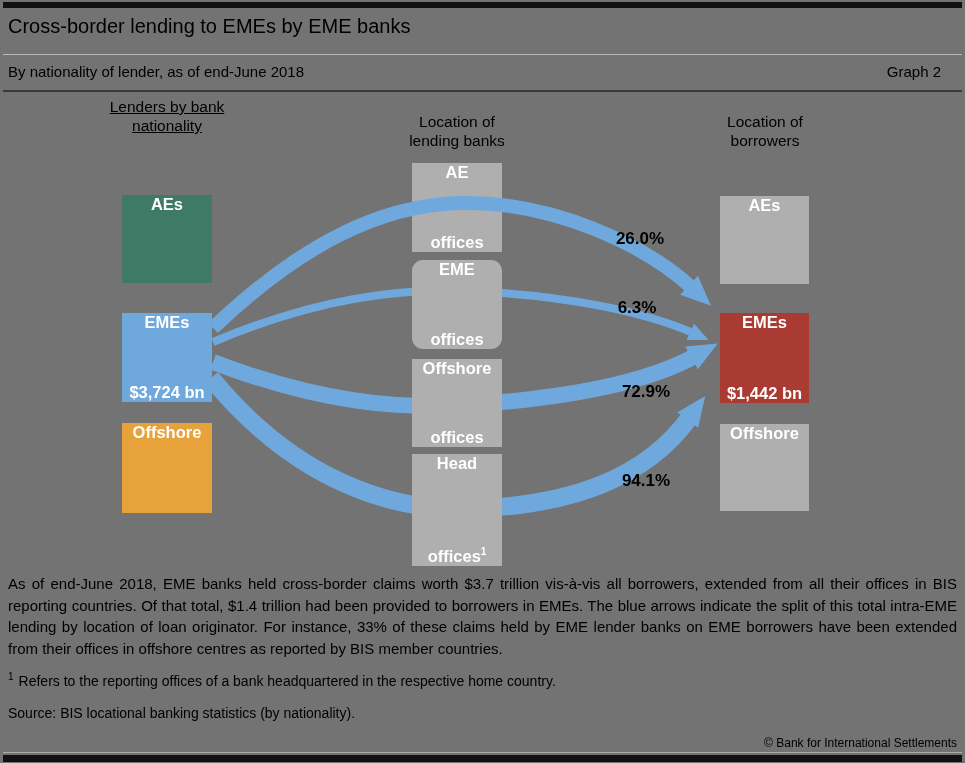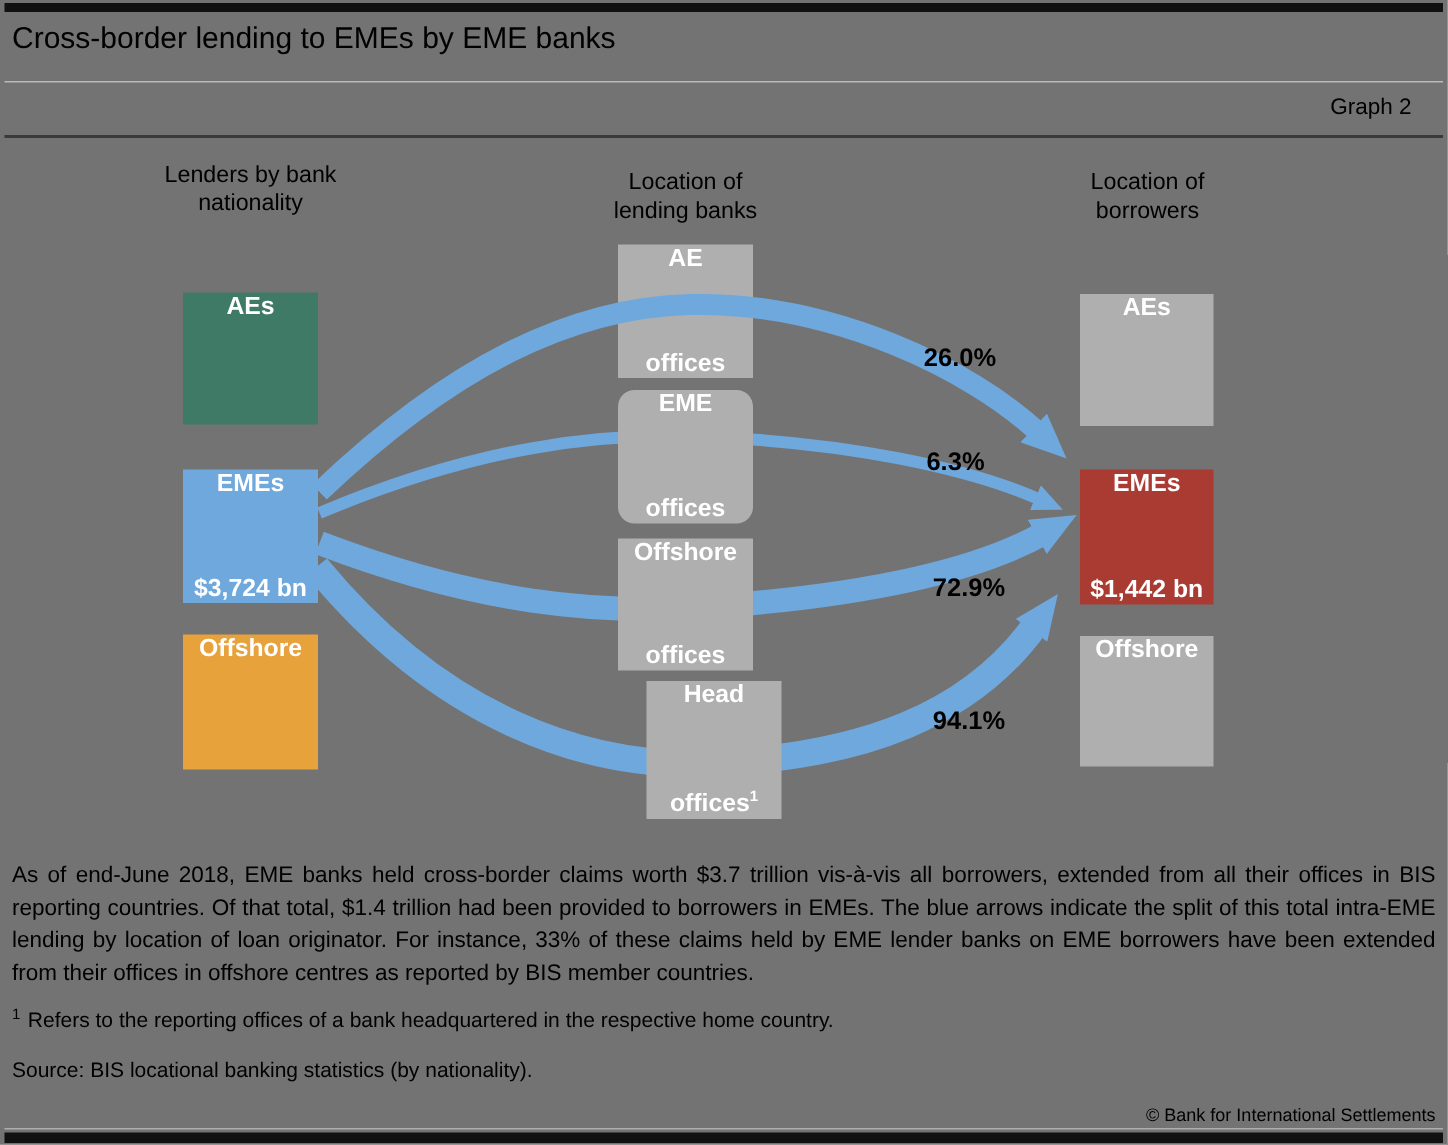--- a/index.html
+++ b/index.html
@@ -13,21 +13,21 @@
   .rule-light { position:absolute; left:3px; right:3px; top:54px; height:1px; background:#b9b9b9; }
   .subtitle-row { position:absolute; left:8px; right:8px; top:63px; font-size:15px; }
   .subtitle-row .graph-label { position:absolute; right:16px; top:0; }
   .rule-dark { position:absolute; left:3px; right:3px; top:90px; height:2px; background:#3a3a3a; }
 
   .diagram { position:absolute; left:0; top:95px; width:965px; height:465px; }
   .col-header {
     position:absolute; width:160px; text-align:center;
     font-size:15.5px; line-height:19px; color:#000;
   }
-  .ch-lenders   { left:87px;  top:12px; }
+  .ch-lenders   { left:87px;  top:2px;text-decoration:underline; }
   .ch-locations { left:377px; top:17px; }
   .ch-borrowers { left:685px; top:17px; }
 
   svg.arrows { position:absolute; left:0; top:0; pointer-events:none; }
   #arrows-behind { z-index:0; }
   #arrows-front  { z-index:2; }
 
   .box {
     position:absolute; width:90px; display:flex; flex-direction:column;
     align-items:center; justify-content:space-between; text-align:center;
@@ -42,21 +42,21 @@
   .b-orange { background:#e8a23b; }
   .b-red    { background:#a93b32; }
   .b-gray   { background:#afafaf; }
 
   .box-aes-l   { left:122px; top:100px; height:88px; }
   .box-emes-l  { left:122px; top:218px; height:89px; }
   .box-off-l   { left:122px; top:328px; height:90px; }
   .box-aeoff   { left:412px; top:68px;  height:89px; }
   .box-emeoff  { left:412px; top:165px; height:89px;border-radius:11px; }
   .box-offoff  { left:412px; top:264px; height:88px; }
-  .box-headoff { left:431px; top:359px; height:92px; }
+  .box-headoff { left:412px; top:359px; height:112px; }
   .box-aes-r   { left:720px; top:101px; height:88px; width:89px; }
   .box-emes-r  { left:720px; top:218px; height:90px; width:89px; }
   .box-off-r   { left:720px; top:329px; height:87px; width:89px; }
 
   .pct {
     position:absolute; z-index:4; width:92px; text-align:center;
     font-size:17px; font-weight:700; color:#000;
   }
   .pct-1 { left:594px; top:134px; }
   .pct-2 { left:591px; top:203px; }
@@ -78,20 +78,21 @@
 <body>
 
 <div class="page">
 
   <div class="top-bar"></div>
 
   <h1 class="title">Cross-border lending to EMEs by EME banks</h1>
   <div class="rule-light"></div>
 
   <div class="subtitle-row">
+    <span>By nationality of lender, as of end-June 2018</span>
     <span class="graph-label">Graph 2</span>
   </div>
   <div class="rule-dark"></div>
 
   <div class="diagram">
 
     <div class="col-header ch-lenders">
       <div>Lenders by bank</div>
       <div>nationality</div>
     </div>

